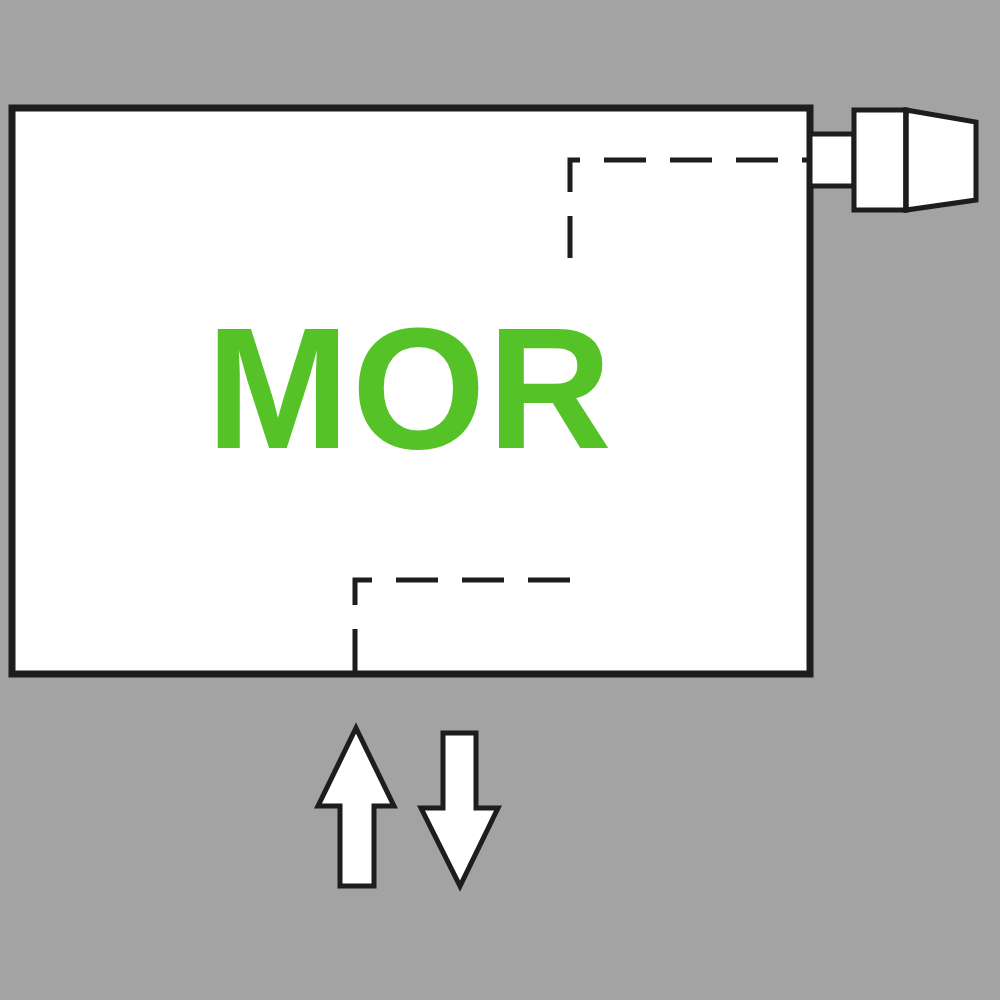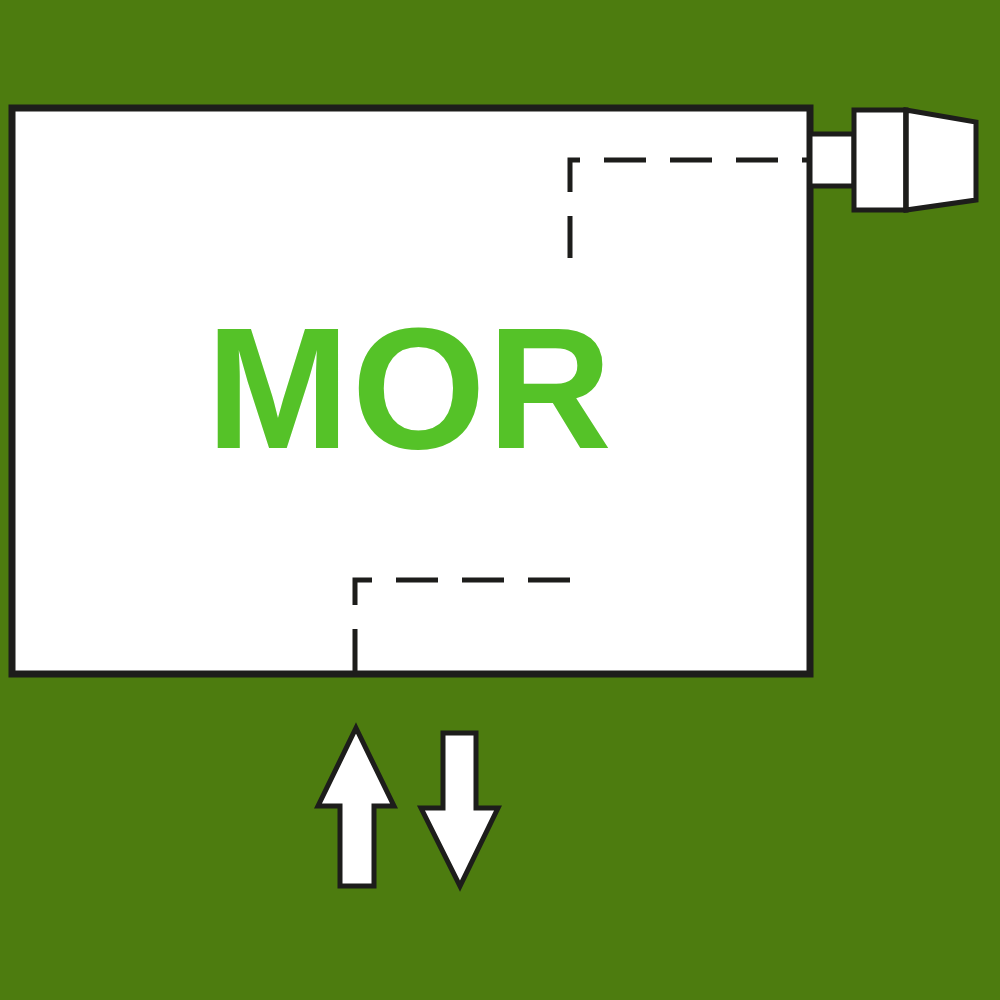--- a/index.html
+++ b/index.html
@@ -8,21 +8,21 @@
     background: #ffffff;
     width: 1000px;
     height: 1000px;
     overflow: hidden;
     font-family: "Liberation Sans", sans-serif;
   }
   .stage {
     position: relative;
     width: 1000px;
     height: 1000px;
-    background: #4d7c0f;
+    background: #a3a3a3;
   }
   svg {
     display: block;
     width: 1000px;
     height: 1000px;
   }
   text.model-label {
     font-family: "Liberation Sans", "DejaVu Sans", sans-serif;
     font-weight: 700;
     font-size: 172px;

